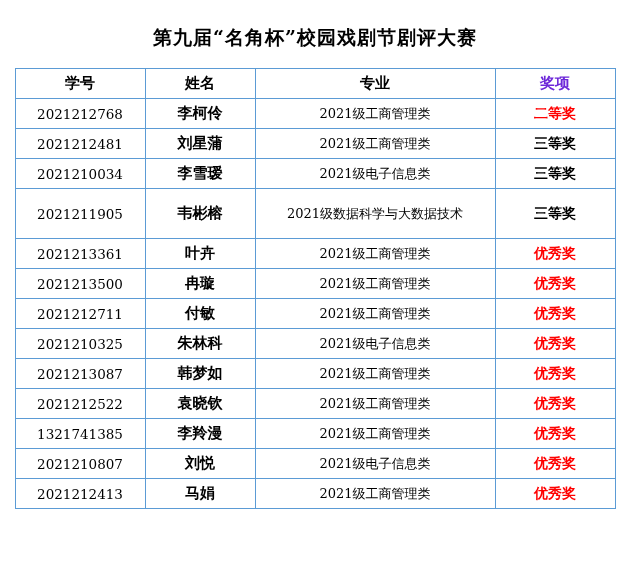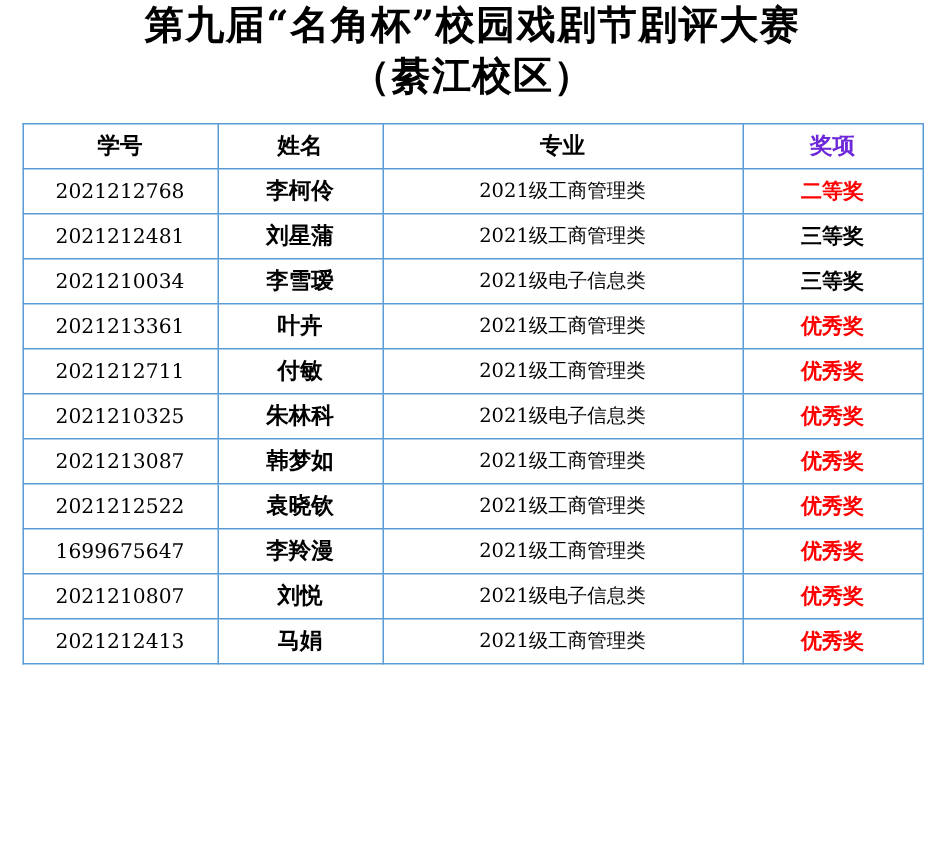--- a/index.html
+++ b/index.html
@@ -18,25 +18,25 @@
     width: 630px;
     height: 569px;
     box-sizing: border-box;
     padding: 0;
     position: relative;
   }
   .title {
     text-align: center;
     font-family: "DejaVu Serif", "Liberation Serif", serif;
     font-weight: bold;
-    font-size: 26px;
+    font-size: 19px;
     line-height: 34px;
     letter-spacing: 1px;
     color: #000;
-    padding-top: 0;
+    padding-top: 20px;
   }
   .title .line2 {
     display: block;
   }
   table.results {
     border-collapse: collapse;
     width: 600px;
     margin: 14px auto 0 auto;
     table-layout: fixed;
   }
@@ -86,21 +86,20 @@
   .col-award { width: 120px; }
   tr.tall td { height: 45px; }
 </style>
 </head>
 <body>
 
 <div class="page">
 
   <div class="title">
     <span>第九届“名角杯”校园戏剧节剧评大赛</span>
-    <span class="line2">（綦江校区）</span>
   </div>
 
   <table class="results">
     <colgroup>
       <col class="col-sid">
       <col class="col-name">
       <col class="col-major">
       <col class="col-award">
     </colgroup>
     <thead>
@@ -123,23 +122,35 @@
           <td class="name">刘星蒲</td>
           <td class="major">2021级工商管理类</td>
           <td class="award plain">三等奖</td>
         </tr>
         <tr>
           <td class="sid">2021210034</td>
           <td class="name">李雪瑷</td>
           <td class="major">2021级电子信息类</td>
           <td class="award plain">三等奖</td>
         </tr>
+        <tr class="tall">
+          <td class="sid">2021211905</td>
+          <td class="name">韦彬榕</td>
+          <td class="major">2021级数据科学与大数据技术</td>
+          <td class="award plain">三等奖</td>
+        </tr>
         <tr>
           <td class="sid">2021213361</td>
           <td class="name">叶卉</td>
+          <td class="major">2021级工商管理类</td>
+          <td class="award red">优秀奖</td>
+        </tr>
+        <tr>
+          <td class="sid">2021213500</td>
+          <td class="name">冉璇</td>
           <td class="major">2021级工商管理类</td>
           <td class="award red">优秀奖</td>
         </tr>
         <tr>
           <td class="sid">2021212711</td>
           <td class="name">付敏</td>
           <td class="major">2021级工商管理类</td>
           <td class="award red">优秀奖</td>
         </tr>
         <tr>
@@ -154,21 +165,21 @@
           <td class="major">2021级工商管理类</td>
           <td class="award red">优秀奖</td>
         </tr>
         <tr>
           <td class="sid">2021212522</td>
           <td class="name">袁晓钦</td>
           <td class="major">2021级工商管理类</td>
           <td class="award red">优秀奖</td>
         </tr>
         <tr>
-          <td class="sid">1699675647</td>
+          <td class="sid">1321741385</td>
           <td class="name">李羚漫</td>
           <td class="major">2021级工商管理类</td>
           <td class="award red">优秀奖</td>
         </tr>
         <tr>
           <td class="sid">2021210807</td>
           <td class="name">刘悦</td>
           <td class="major">2021级电子信息类</td>
           <td class="award red">优秀奖</td>
         </tr>

